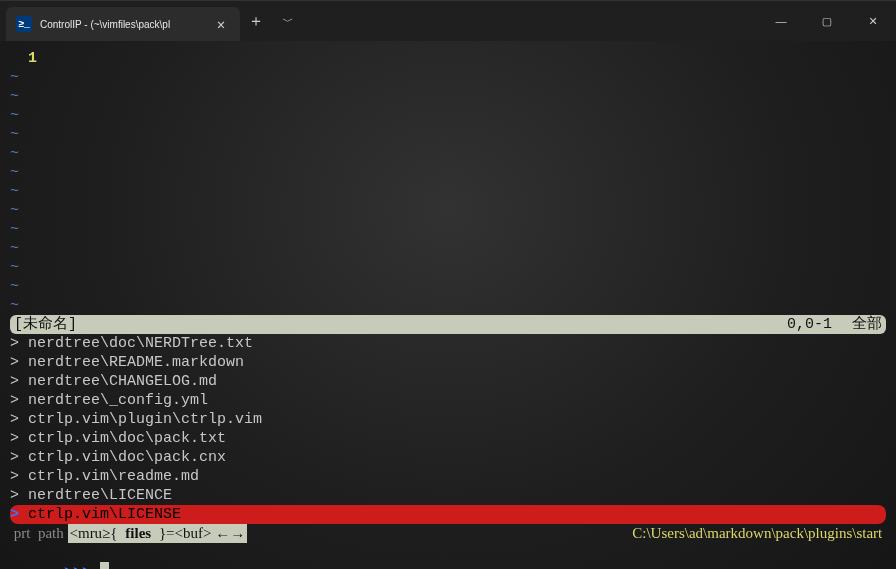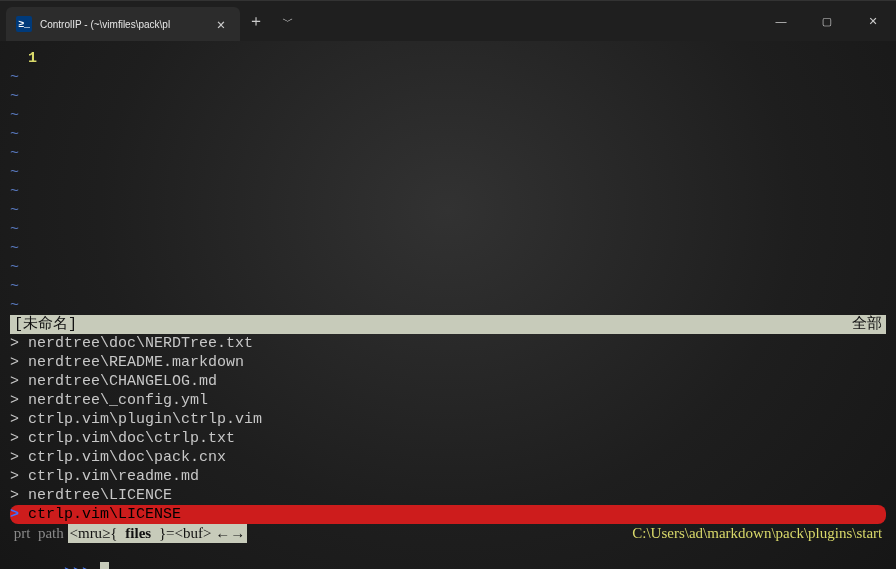--- a/index.html
+++ b/index.html
@@ -98,20 +98,21 @@
 }
 .ln-gutter { color: #d9d96a; font-weight: bold; }
 .tilde { color: #5a7cc4; }
 .row { white-space: pre; }
 .statusline {
   background: #c7cbba;
   color: #111;
   display: flex;
   padding: 0 4px;
   height: 19px;
+  border-radius: 6px;
 }
 .statusline .left { flex: 1; }
 .statusline .mid { width: 120px; text-align: right; }
 .statusline .right { width: 50px; text-align: right; }
 .list { }
 .list .item { color: #c7c7c7; white-space: pre; }
 .list .marker { color: #c7c7c7; }
 .list .sel {
   background: #cd1c1c;
   color: #000;
@@ -178,30 +179,31 @@
         <div class="row tilde">~</div>
         <div class="row tilde">~</div>
         <div class="row tilde">~</div>
         <div class="row tilde">~</div>
         <div class="row tilde">~</div>
         <div class="row tilde">~</div>
       </div>
 
     <div class="statusline">
       <span class="left">[未命名]</span>
+      <span class="mid">0,0-1</span>
       <span class="right">全部</span>
     </div>
 
     <div class="list" id="results">
         <div class="item"><span class="marker">&gt; </span><span>nerdtree\doc\NERDTree.txt</span></div>
         <div class="item"><span class="marker">&gt; </span><span>nerdtree\README.markdown</span></div>
         <div class="item"><span class="marker">&gt; </span><span>nerdtree\CHANGELOG.md</span></div>
         <div class="item"><span class="marker">&gt; </span><span>nerdtree\_config.yml</span></div>
         <div class="item"><span class="marker">&gt; </span><span>ctrlp.vim\plugin\ctrlp.vim</span></div>
-        <div class="item"><span class="marker">&gt; </span><span>ctrlp.vim\doc\ctrlp.txt</span></div>
+        <div class="item"><span class="marker">&gt; </span><span>ctrlp.vim\doc\pack.txt</span></div>
         <div class="item"><span class="marker">&gt; </span><span>ctrlp.vim\doc\pack.cnx</span></div>
         <div class="item"><span class="marker">&gt; </span><span>ctrlp.vim\readme.md</span></div>
         <div class="item"><span class="marker">&gt; </span><span>nerdtree\LICENCE</span></div>
         <div class="item sel"><span class="marker">&gt; </span><span>ctrlp.vim\LICENSE</span></div>
       </div>
 
     <div class="modebar">
       <span class="dim"> </span>
       <span class="dim">prt</span>
       <span class="dim">  </span>

